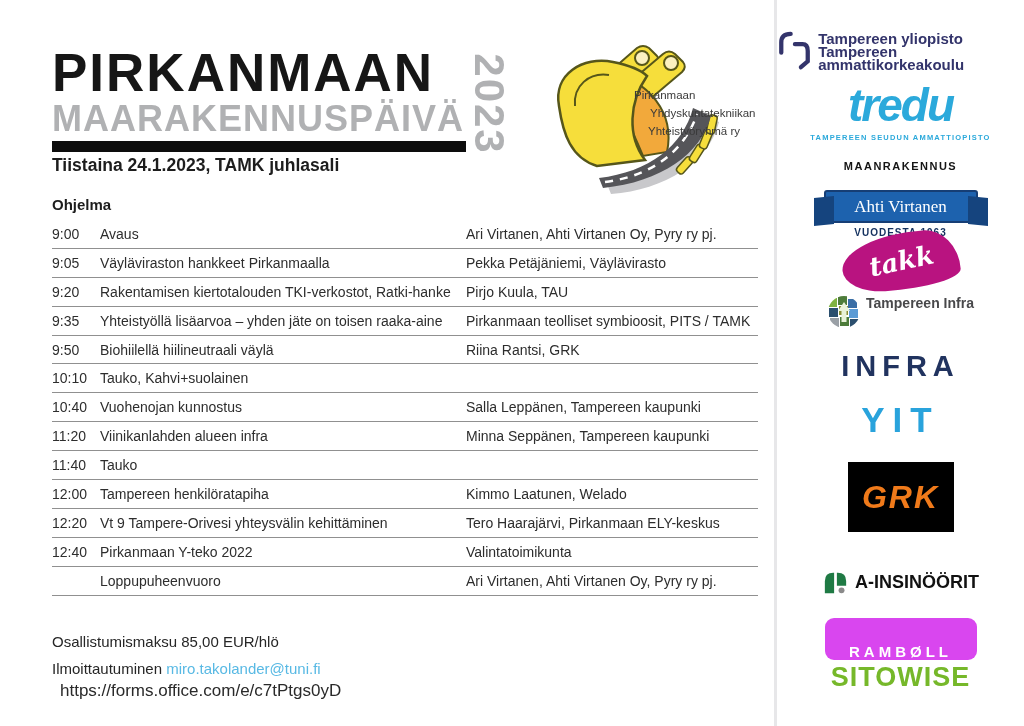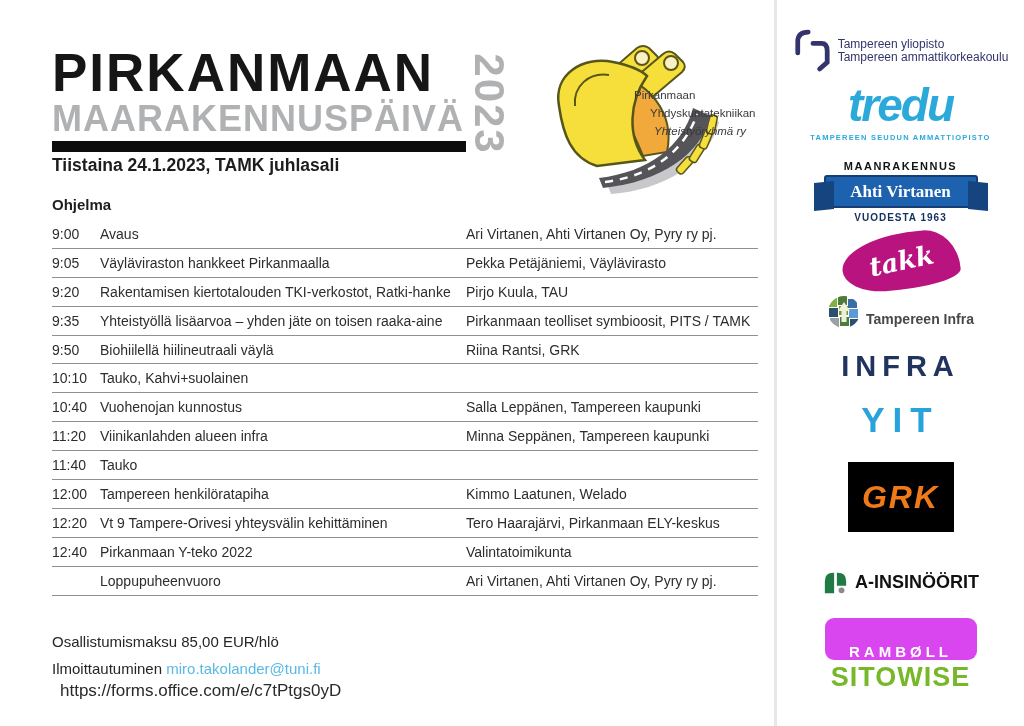--- a/index.html
+++ b/index.html
@@ -19,21 +19,21 @@
           letter-spacing:1px;color:#b0b1b3;line-height:1;}
   .black-bar{position:absolute;left:52px;top:141px;width:414px;height:11px;background:#0d0d0d;}
   .year{position:absolute;left:437px;top:84px;width:104px;height:40px;
         font-size:42px;font-weight:700;letter-spacing:2px;color:#b0b1b3;
         text-align:center;line-height:40px;transform:rotate(90deg);}
 
   .org-logo{position:absolute;left:545px;top:44px;width:210px;height:150px;}
   .org-text{position:absolute;left:634px;top:86px;font-size:11.5px;line-height:18px;color:#3a3a3a;}
   .org-text span{display:block;}
   .org-text span:nth-child(2){padding-left:16px;}
-  .org-text span:nth-child(3){padding-left:20px;font-style:italic;}
+  .org-text span:nth-child(3){padding-left:14px;}
 
   .event-info{position:absolute;left:52px;top:155px;font-size:17.5px;font-weight:700;color:#1d1d1d;}
   .program-heading{position:absolute;left:52px;top:196px;font-size:15px;font-weight:700;color:#1d1d1d;}
 
   .program{position:absolute;left:52px;top:220px;width:706px;}
   .prow{display:flex;align-items:center;height:27.9px;border-bottom:1px solid #909090;
         font-size:14px;color:#2d2d2d;}
   .prow .time{width:48px;flex:none;}
   .prow .topic{width:366px;flex:none;}
   .prow .speaker{flex:1;}
@@ -41,45 +41,45 @@
   .fee{position:absolute;left:52px;top:633px;font-size:15px;color:#262626;}
   .registration{position:absolute;left:52px;top:660px;font-size:15px;color:#262626;}
   .registration a{color:#58b9e4;text-decoration:none;}
   .form-url{position:absolute;left:60px;top:681px;font-size:17px;color:#2a2a2a;text-decoration:none;}
 
   
   .sidebar{position:absolute;left:777px;top:0;width:247px;height:726px;background:#fff;}
   .sp{position:absolute;left:0;width:247px;display:flex;justify-content:center;align-items:center;}
 
   .tuni{top:28px;gap:7px;}
-  .tuni-text{font-size:12px;line-height:13px;font-weight:400;color:#33346b;}
+  .tuni-text{font-size:15px;line-height:13px;font-weight:700;color:#33346b;}
 
   .tredu{top:82px;flex-direction:column;}
   .tredu-word{font-size:46px;font-weight:700;font-style:italic;letter-spacing:-2px;color:#2ba9db;line-height:1;}
   .tredu-tag{font-size:7.5px;font-weight:700;letter-spacing:1.2px;color:#2ba9db;margin-top:5px;}
 
   .ahti{top:160px;flex-direction:column;}
   .ahti-top{font-size:11px;font-weight:700;letter-spacing:1.5px;color:#141414;}
-  .ahti-ribbon{position:relative;margin-top:3px;width:150px;height:29px;background:#1d62ae;
+  .ahti-ribbon{position:relative;margin-top:18px;width:150px;height:29px;background:#1d62ae;
                border:2px solid #163e75;border-radius:3px;display:flex;align-items:center;justify-content:center;
-               font-family:"Liberation Serif", serif;font-size:17px;font-weight:700;color:#fff;z-index:1;}
+               font-family:"Liberation Serif", serif;font-size:17px;font-weight:400;color:#fff;z-index:1;}
   .ahti-ribbon::before,.ahti-ribbon::after{content:"";position:absolute;top:5px;width:20px;height:28px;
                background:#15447e;z-index:-1;}
   .ahti-ribbon::before{left:-12px;transform:skewY(-6deg);}
   .ahti-ribbon::after{right:-12px;transform:skewY(6deg);}
   .ahti-bottom{font-size:10px;font-weight:700;letter-spacing:1px;color:#13305e;margin-top:4px;}
 
   .takk{top:232px;}
   .takk-blob{width:118px;height:58px;background:#b91380;
              border-radius:70% 30% 65% 35% / 60% 70% 30% 40%;
              transform:rotate(-4deg);display:flex;align-items:center;justify-content:center;}
   .takk-word{font-family:"DejaVu Serif", serif;font-style:italic;font-weight:700;
              font-size:26px;color:#fff;transform:rotate(-8deg);}
 
-  .tinfra{top:295px;gap:5px;align-items:flex-end;}
+  .tinfra{top:295px;gap:5px;align-items:flex-start;}
   .tinfra-label{font-size:14px;font-weight:700;color:#48484a;padding-bottom:2px;}
 
   .infra{top:350px;}
   .infra-word{font-size:29px;font-weight:700;letter-spacing:6px;color:#21335f;}
 
   .yit{top:400px;}
   .yit-word{font-size:35px;font-weight:700;letter-spacing:8px;color:#29a3dc;}
 
   .grk{top:462px;}
   .grk-box{width:106px;height:70px;background:#000000;display:flex;align-items:center;justify-content:center;font-style:italic;}

